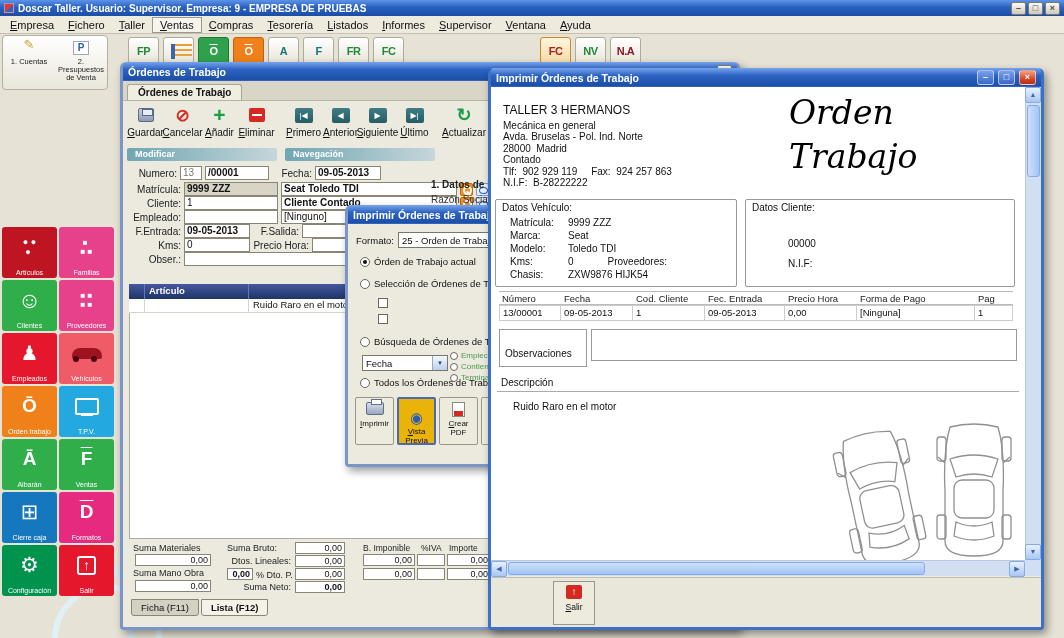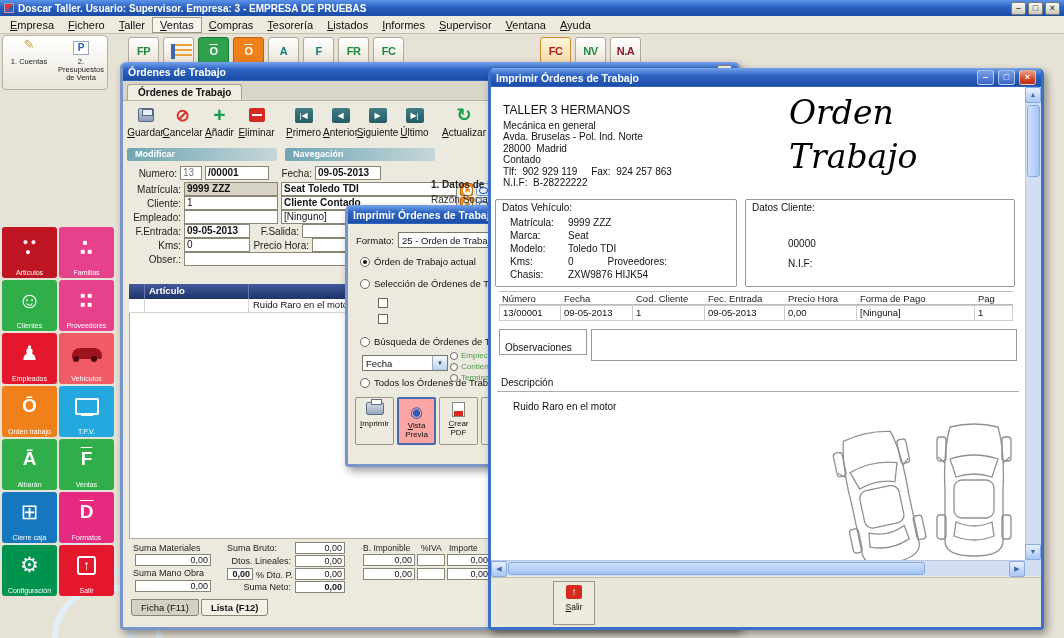--- a/index.html
+++ b/index.html
@@ -128,21 +128,21 @@
 .chk{width:10px;height:10px;border:1px solid #6a665a;background:#fff;flex:none}
 .dselect{display:flex;border:1px solid #7a7668;background:#fff;height:16px;align-items:center}
 .dselect .sv{padding:0 3px;font-size:9.5px;white-space:nowrap;overflow:hidden;flex:1}
 .darrow{width:15px;height:100%;background:linear-gradient(#f4f8ff,#bcd0f0);border-left:1px solid #99aabb;font-size:6px;color:#334455;text-align:center;line-height:15px;flex:none}
 .darrow::before{content:"▼"}
 .srch{position:absolute;left:102px;font-size:8px;color:#4a9a4a;display:flex;align-items:center;gap:3px}
 .dbtns{position:absolute;left:7px;top:192px;display:flex;gap:3px}
 .dbtn{width:39px;height:48px;background:#edeade;border:1px solid #9a968a;border-radius:2px;display:flex;flex-direction:column;align-items:center;padding-top:4px;font-size:8px;text-align:center;line-height:9px}
 .dbtn .dlab{display:block}
 .dbtn .dlab::first-letter{text-decoration:underline}
-.dbtn.focus{border:2px solid #4a6ab0;background:#fca5a5;padding-top:5px}
+.dbtn.focus{border:2px solid #4a6ab0;background:#eab308;padding-top:11px}
 .ic-print{width:18px;height:13px;position:relative;background:linear-gradient(#d6dde8,#98a8c0);border:1px solid #60708a;border-radius:2px;margin-bottom:4px}
 .ic-print::before{content:"";position:absolute;left:4px;top:-4px;width:9px;height:4px;background:#fff;border:1px solid #60708a}
 .ic-eyeg{color:#2a5cb8;font-size:15px;line-height:15px;margin-bottom:2px}
 .ic-eyeg::before{content:"◉"}
 .ic-pdf{width:13px;height:15px;background:#fff;border:1px solid #888;position:relative;margin-bottom:2px}
 .ic-pdf::before{content:"";position:absolute;left:1px;top:8px;right:1px;height:5px;background:#d42a22}
 .ic-at{color:#2a5cb8;font-size:14px;font-weight:bold;line-height:16px;margin-bottom:1px}
 .ic-at::before{content:"@"}
 
 
@@ -156,21 +156,21 @@
 .pbox{position:absolute;border:1px solid #999;border-radius:2px;font-size:10px}
 .pbt{position:absolute;left:6px;top:2px}
 .pvrow{position:absolute;left:14px;display:flex;gap:6px;white-space:nowrap}
 .pl{width:52px;flex:none}
 .ptable{position:absolute;left:8px;top:204px}
 .pth{display:flex;border-top:1px solid #bbb;border-bottom:1px solid #bbb;height:14px;align-items:center;font-size:9.5px;color:#222}
 .pth span{padding:0 3px;overflow:hidden;white-space:nowrap;flex:none}
 .ptr{display:flex;height:16px;font-size:9.5px}
 .ptr span{border:1px solid #ccc;border-left:none;padding:1px 3px;background:#fff;overflow:hidden;white-space:nowrap;flex:none}
 .ptr span:first-child{border-left:1px solid #ccc}
-.obs-label{position:absolute;left:8px;top:242px;width:88px;height:16px;border:1px solid #999;padding:12px 5px}
+.obs-label{position:absolute;left:8px;top:242px;width:88px;height:16px;border:1px solid #999;padding:18px 5px}
 .obs-box{position:absolute;left:100px;top:242px;right:8px;height:32px;border:1px solid #999}
 .desc-label{position:absolute;left:10px;top:290px}
 .desc-line{position:absolute;left:6px;top:304px;right:6px;border-top:1px solid #aaa}
 .desc-text{position:absolute;left:22px;top:314px}
 .cars{position:absolute;left:336px;top:330px;width:200px;height:170px}
 .car{position:absolute}
 .car svg *{fill:none;stroke:#909090;stroke-width:1.3}
 .car.rot{transform:rotate(-12deg)}
 .vscroll{position:absolute;top:0;right:0;bottom:16px;width:16px;background:#d2dff2;border-left:1px solid #b8c8e4}
 .hscroll{position:absolute;left:0;right:16px;bottom:0;height:16px;background:#d2dff2;border-top:1px solid #b8c8e4}
@@ -191,21 +191,21 @@
 </head>
 <body>
 
 <div id="desktop">
 
   <div class="circ" style="left:-34px;top:536px;width:170px;height:170px"></div>
   <div class="circ c2" style="left:52px;top:584px;width:110px;height:110px"></div>
 
   <div class="main-titlebar">
     <span class="app-ico"></span>
-    <span class="mt-text">Doscar Taller. Usuario: Supervisor. Empresa: 3 - EMPRESA DE PRUEBAS</span>
+    <span class="mt-text">Doscar Taller. Usuario: Supervisor. Empresa: 9 - EMPRESA DE PRUEBAS</span>
     <span class="mt-btns">
       <span class="wbtn g-min"></span>
       <span class="wbtn g-max"></span>
       <span class="wbtn g-close"></span>
     </span>
   </div>
 
   <div class="menubar">
     <span class="menu-item">Empresa</span>
     <span class="menu-item">Fichero</span>

